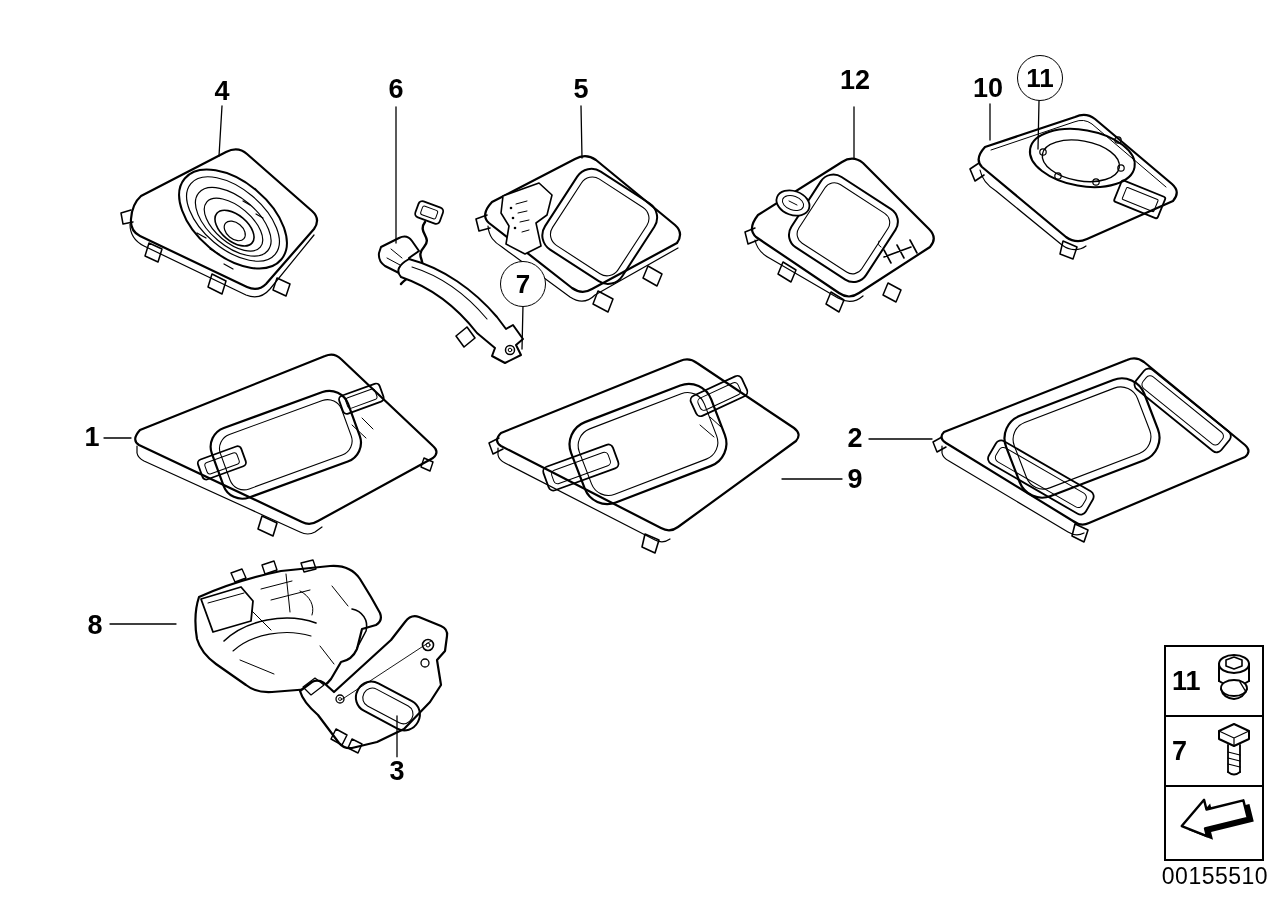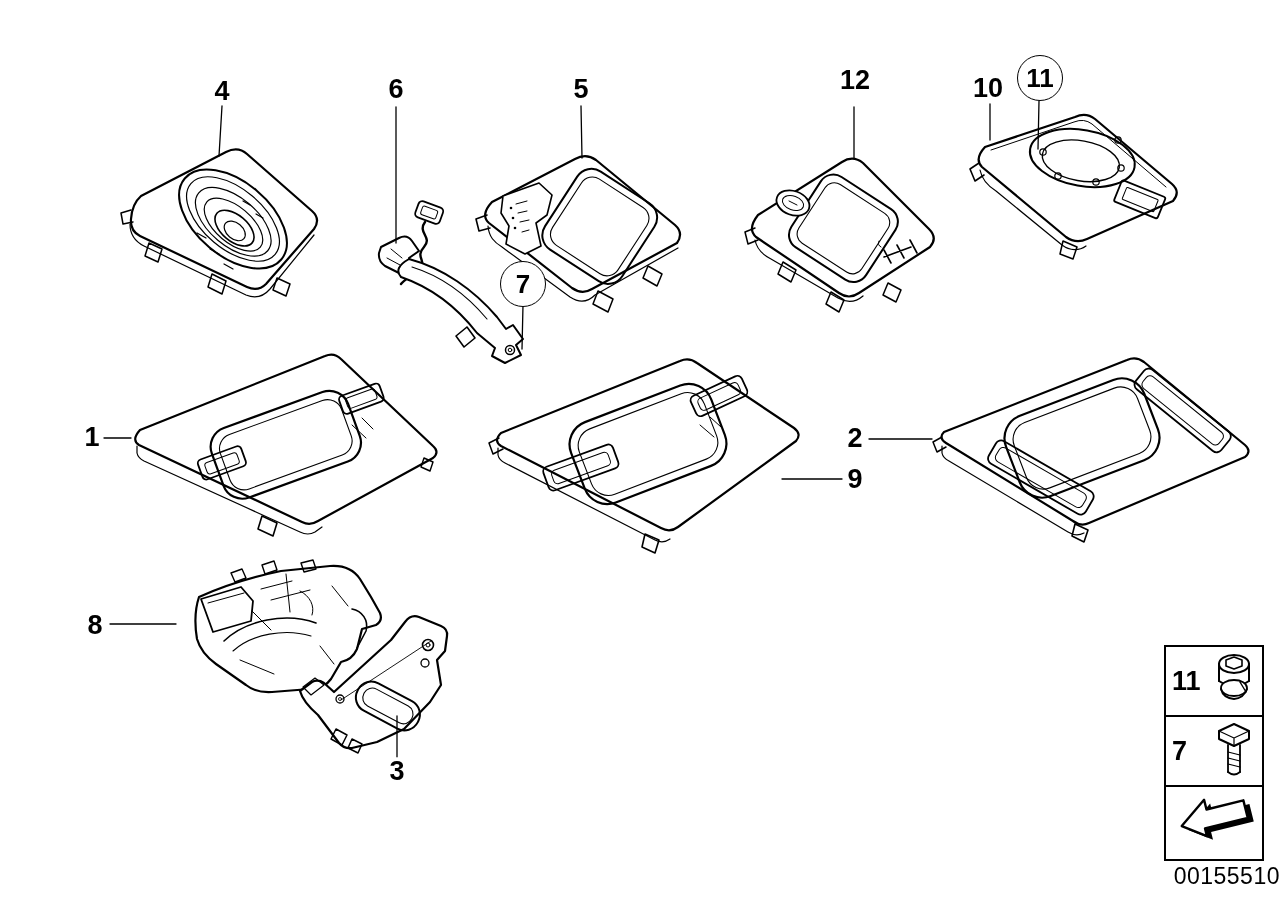--- a/index.html
+++ b/index.html
@@ -9,21 +9,21 @@
   .callout{position:absolute;transform:translate(-50%,-50%);font-weight:bold;font-size:27px;
            line-height:1;color:#000;cursor:pointer;background:#fff;padding:0 2px;}
   .callout.circled{width:44px;height:44px;border:1.8px solid #000;border-radius:50%;
            display:flex;align-items:center;justify-content:center;font-size:26px;padding:0;}
   .legend{position:absolute;left:1164px;top:645px;width:100px;height:216px;border:2px solid #000;
           background:#fff;box-sizing:border-box;display:flex;flex-direction:column;}
   .legend-cell{height:70px;border-bottom:2px solid #000;display:flex;align-items:center;
           justify-content:space-between;padding:0 6px;box-sizing:border-box;}
   .legend-cell:last-child{height:68px;border-bottom:none;justify-content:center;}
   .legend-num{font-size:27px;font-weight:bold;line-height:1;}
-  .drawing-number{position:absolute;left:1150px;top:863px;width:130px;text-align:right;
+  .drawing-number{position:absolute;left:1150px;top:863px;width:130px;text-align:center;
           font-size:23px;letter-spacing:0.5px;}
 </style>
 </head>
 <body>
 
 <div class="canvas">
 
   <svg class="artwork" width="1288" height="910" viewBox="0 0 1288 910" fill="none" stroke="#000" stroke-linejoin="round" stroke-linecap="round">
 
     <g>

